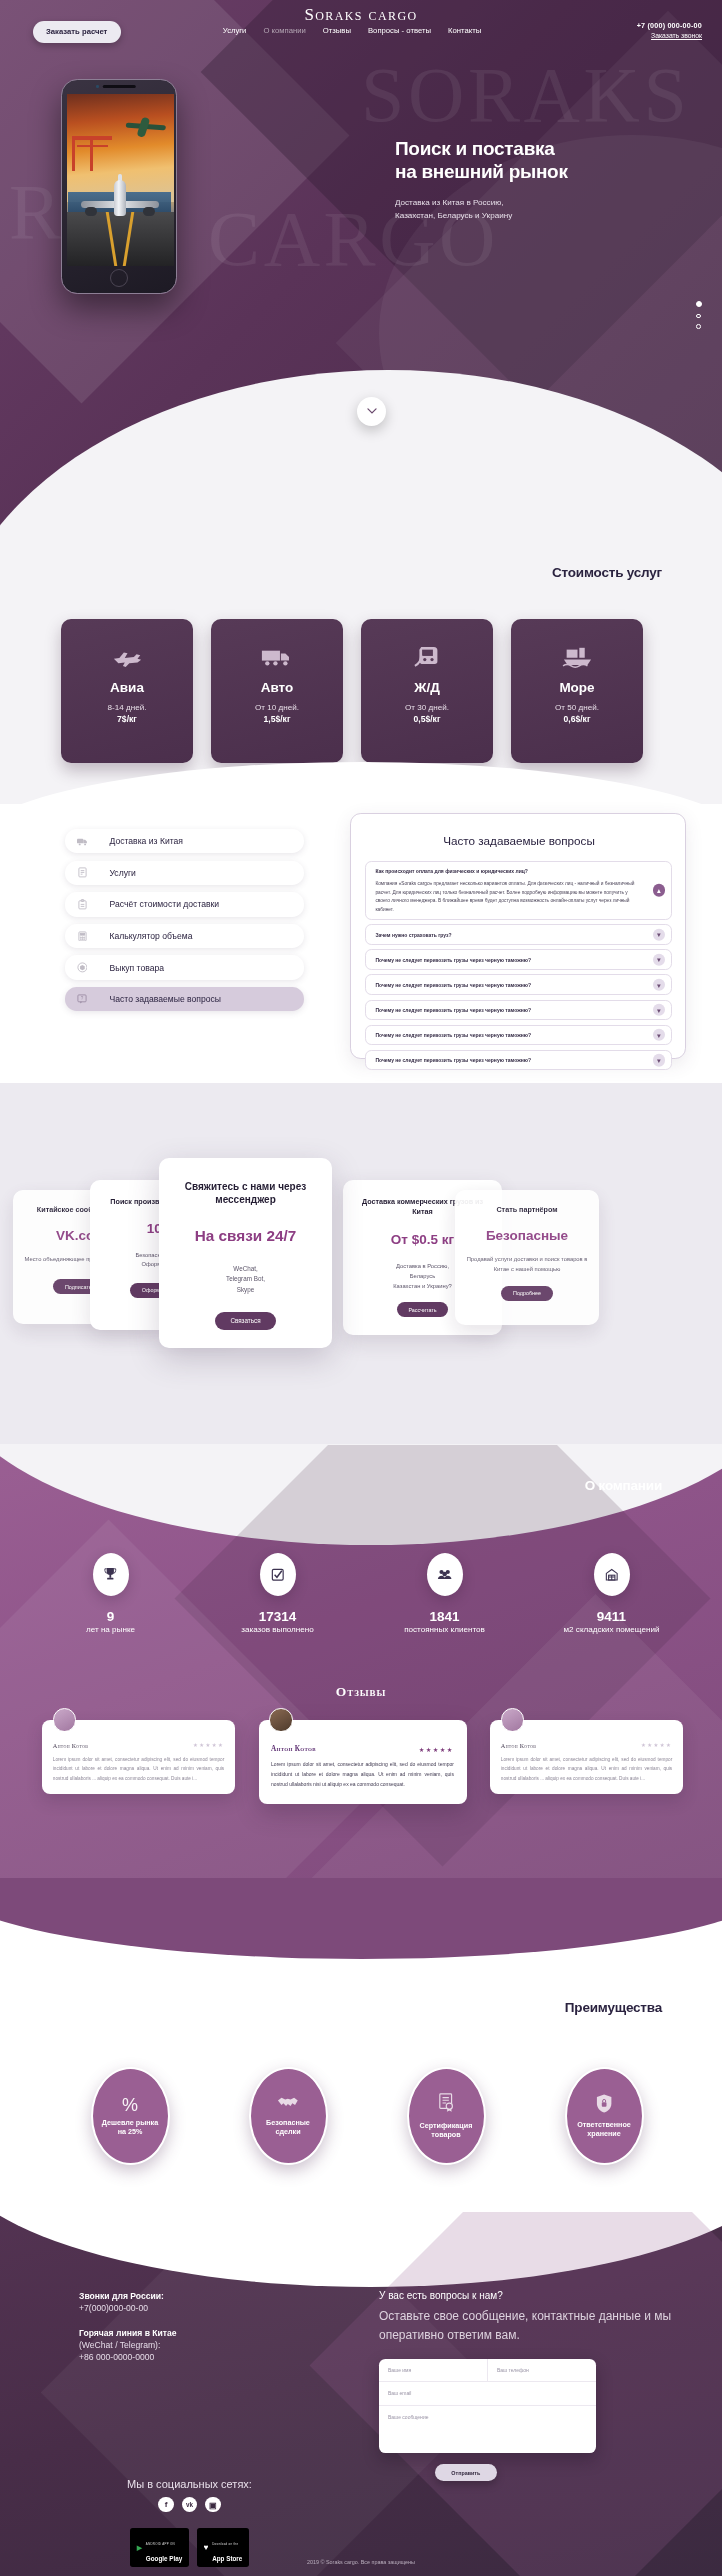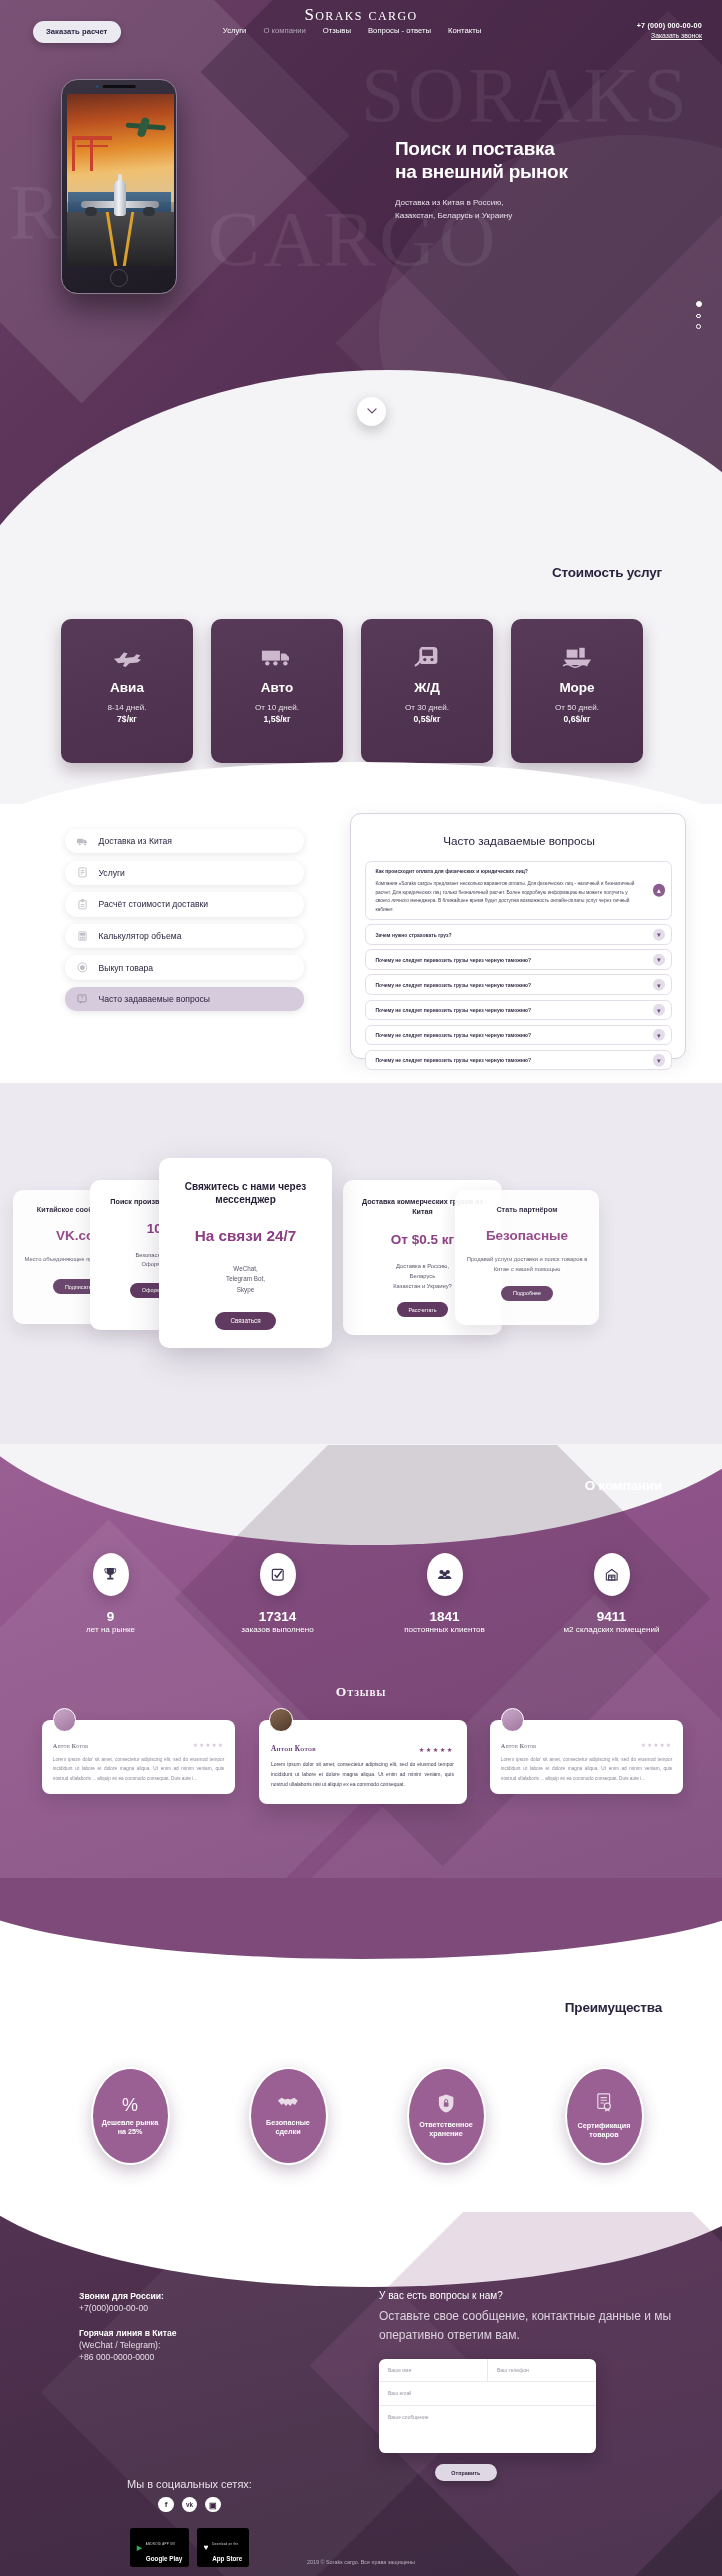--- a/index.html
+++ b/index.html
@@ -108,21 +108,21 @@
   .pcard .ic{height:36px;display:flex;align-items:center;justify-content:center;}
   .pcard .ttl{font-size:13.5px;font-weight:bold;margin-top:5.4px;}
   .pcard .d1{font-size:8.1px;margin-top:8.1px;color:#e8dfe8;}
   .pcard .d2{font-size:8.6px;font-weight:bold;margin-top:1.8px;}
 
   
   .faqsec{position:absolute;top:804px;left:0;width:722px;height:280px;background:#fff;}
   .faqsec:before{content:"";position:absolute;top:-42px;left:-36px;width:795px;height:87px;
      background:#fff;border-radius:50% 50% 0 0/100% 100% 0 0;}
   .menu{position:absolute;top:25px;left:65px;width:239px;}
-  .mi{display:flex;align-items:center;gap:11px;height:24.4px;border-radius:11.7px;
+  .mi{display:flex;align-items:center;gap:22px;height:24.4px;border-radius:11.7px;
      background:#fff;margin-bottom:7.2px;padding:0 11.7px;font-size:8.6px;color:#2b2340;
      box-shadow:0 1.8px 6.3px rgba(80,60,90,.13);cursor:pointer;}
   .mi.active{background:#d6cbdc;}
   .mi .gi{width:10.8px;height:10.8px;opacity:.55;display:flex;align-items:center;justify-content:center;}
   .faqbox{position:absolute;top:9px;left:350px;width:336px;height:246px;background:#fff;
      border:0.9px solid #d9d0e0;border-radius:10.8px;box-shadow:0 5.4px 18px rgba(80,60,90,.10);}
   .faqbox h3{position:absolute;top:20px;left:0;width:336px;text-align:center;
      font-size:11.7px;font-weight:normal;color:#2b2340;}
   .faqlist{position:absolute;top:47px;left:14.4px;width:307px;}
   .qrow{position:relative;border:0.9px solid #e3dce9;border-radius:6.3px;margin-bottom:4.5px;
@@ -618,38 +618,38 @@
       <div class="circ">
         <div class="ci">
           <svg width="21.7" height="14.4" viewBox="0 0 24 16" fill="#efe6ee">
               <path d="M1 5l4-3 4 2 3-1 3 1 4-2 4 3-3 5-3-2-2 3-3-2-2 2-3-3-2 2z"></path>
             </svg>
         </div>
         <div class="cl">Безопасные сделки</div>
       </div>
       <div class="circ">
         <div class="ci">
-          <svg width="16.3" height="19" viewBox="0 0 18 21" fill="#efe6ee">
-              <path d="M9 .6L17 3.4v7c0 5-3.4 8.4-8 10-4.6-1.6-8-5-8-10v-7z"></path>
-              <rect x="6.4" y="9" width="5.2" height="5" rx="1" fill="#9a5f93"></rect>
-              <path d="M7.4 9V7.6a1.6 1.6 0 013.2 0V9" stroke="#9a5f93" stroke-width="1.1" fill="none"></path>
-            </svg>
-        </div>
-        <div class="cl">Ответственное хранение</div>
-      </div>
-      <div class="circ">
-        <div class="ci">
           <svg width="16.3" height="20" viewBox="0 0 18 22" fill="none" stroke="#efe6ee" stroke-width="1.3">
               <rect x="2" y="1" width="13" height="16" rx="1"></rect>
               <path d="M5 5h7M5 8h7M5 11h4"></path>
               <circle cx="12.5" cy="14.5" r="3.4" fill="#9a5f93"></circle>
               <path d="M10.6 17.4l-.8 3.4 2.7-1.4 2.7 1.4-.8-3.4" fill="#efe6ee" stroke="none"></path>
             </svg>
         </div>
         <div class="cl">Сертификация товаров</div>
+      </div>
+      <div class="circ">
+        <div class="ci">
+          <svg width="16.3" height="19" viewBox="0 0 18 21" fill="#efe6ee">
+              <path d="M9 .6L17 3.4v7c0 5-3.4 8.4-8 10-4.6-1.6-8-5-8-10v-7z"></path>
+              <rect x="6.4" y="9" width="5.2" height="5" rx="1" fill="#9a5f93"></rect>
+              <path d="M7.4 9V7.6a1.6 1.6 0 013.2 0V9" stroke="#9a5f93" stroke-width="1.1" fill="none"></path>
+            </svg>
+        </div>
+        <div class="cl">Ответственное хранение</div>
       </div>
     </div>
   </section>
 
   <section class="contacts">
     <div class="cdiag1"></div>
     <div class="cdiag2"></div>
     <h2 class="section-title">Контакты</h2>
 
     <div class="cleft">

